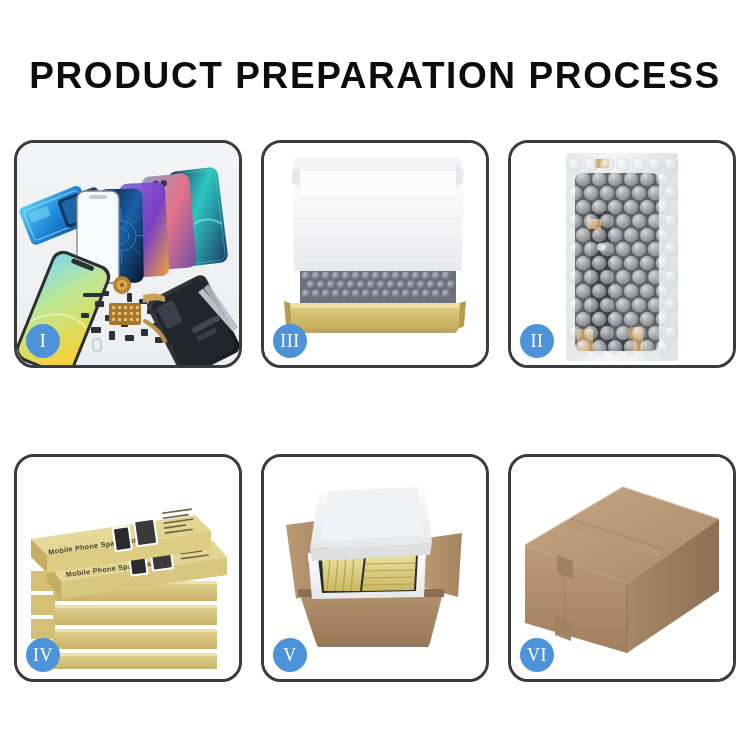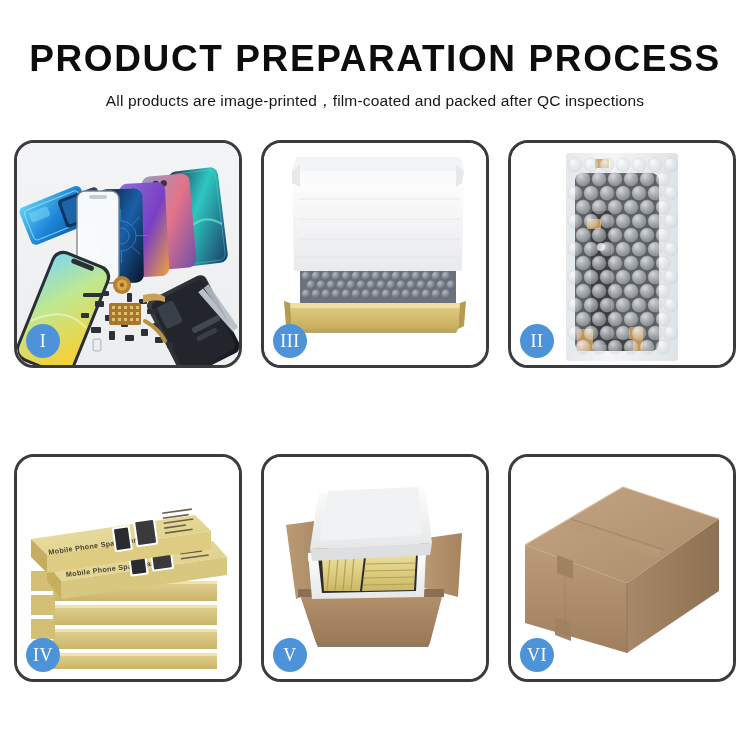--- a/index.html
+++ b/index.html
@@ -11,21 +11,21 @@
     height: 750px;
     background: #ffffff;
     font-family: "Liberation Sans", sans-serif;
     overflow: hidden;
     position: relative;
   }
 
   
   #header {
     text-align: center;
-    padding-top: 40px;
+    padding-top: 57px;
   }
   #page-title {
     font-size: 37px;
     font-weight: bold;
     letter-spacing: 1.6px;
     color: #0d0d0d;
     line-height: 1.05;
     margin: 0;
     font-family: "Liberation Sans", sans-serif;
   }
@@ -83,21 +83,20 @@
     font-size: 18px;
     letter-spacing: 0.5px;
     z-index: 5;
   }
 </style>
 </head>
 <body>
 
 <div id="header">
   <h1 id="page-title">PRODUCT PREPARATION PROCESS</h1>
-  <p id="page-subtitle">All products are image-printed，film-coated and packed after QC inspections</p>
 </div>
 
 <div id="process-grid">
 
   <div class="panel">
     <div class="panel-photo">
       <svg viewBox="0 0 222 222" preserveAspectRatio="none">
         <defs>
           <linearGradient id="g1bg" x1="0" y1="0" x2="0" y2="1">
             <stop offset="0" stop-color="#f3f4f5"></stop>

